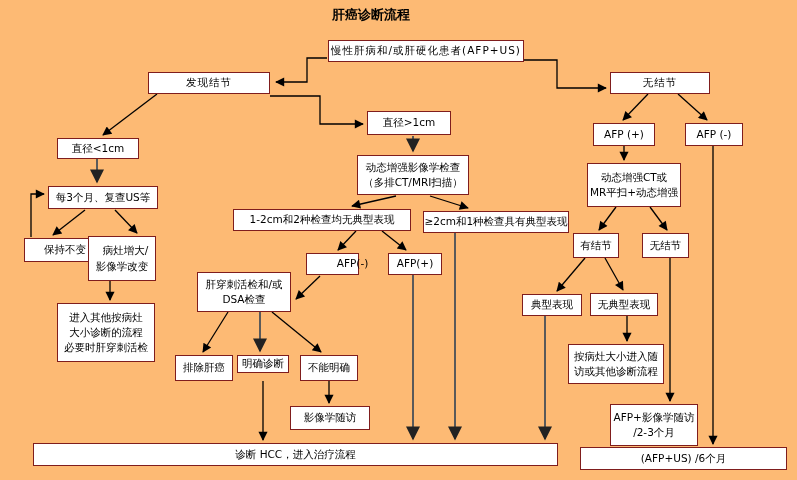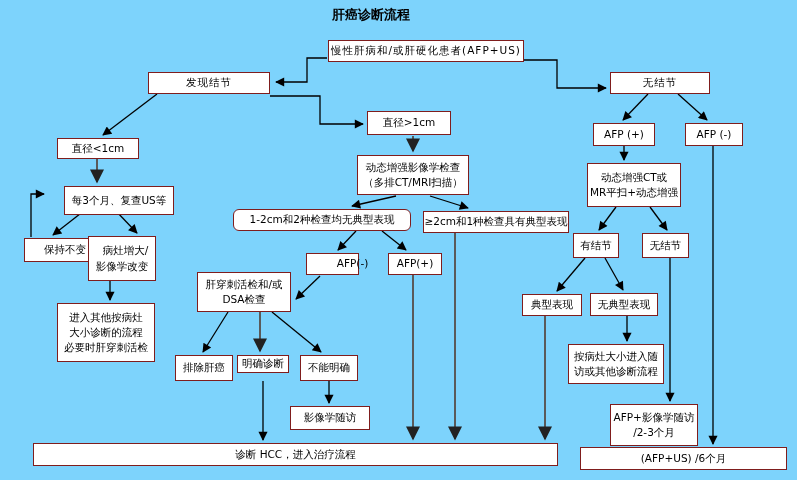--- a/index.html
+++ b/index.html
@@ -1,16 +1,16 @@
 <!DOCTYPE html>
 <html><head>
 <meta charset="utf-8">
 <style>
   html,body{margin:0;padding:0;background:#fff;}
-  #page{position:relative;width:797px;height:480px;background:#7dd3fc;
+  #page{position:relative;width:797px;height:480px;background:#fdba74;
         font-family:"DejaVu Sans",sans-serif;overflow:hidden;}
   #connectors{position:absolute;left:0;top:0;width:797px;height:480px;pointer-events:none;}
   .title{position:absolute;font-weight:bold;font-size:13px;color:#000;text-align:center;}
   .box{position:absolute;border:1px solid #7f1d1d;background:#fff;color:#000;
        display:flex;align-items:center;justify-content:center;text-align:center;
        font-size:10.5px;line-height:1.45;white-space:pre-line;box-sizing:border-box;
        letter-spacing:0px;}
   .wide{letter-spacing:1px;}
 </style>
 </head>
@@ -74,37 +74,37 @@
   <div class="title" style="left:296px;top:6px;width:150px;">肝癌诊断流程</div>
 
   <div class="box wide" style="left:328px;top:40px;width:196px;height:22px;">慢性肝病和/或肝硬化患者(AFP+US)</div>
 
   <div class="box wide" style="left:148px;top:72px;width:122px;height:22px;">发现结节</div>
 
   <div class="box wide" style="left:610px;top:72px;width:100px;height:22px;">无结节</div>
 
   <div class="box" style="left:57px;top:138px;width:82px;height:21px;">直径&lt;1cm</div>
 
-  <div class="box" style="left:64px;top:186px;width:110px;height:29px;">每3个月、复查US等</div>
+  <div class="box" style="left:48px;top:186px;width:110px;height:23px;">每3个月、复查US等</div>
 
   <div class="box" style="left:24px;top:238px;width:82px;height:24px;">保持不变</div>
 
   <div class="box" style="left:88px;top:236px;width:68px;height:45px;text-align:right;">病灶增大/
 影像学改变</div>
 
   <div class="box" style="left:57px;top:303px;width:98px;height:59px;">进入其他按病灶
 大小诊断的流程
 必要时肝穿刺活检</div>
 
   <div class="box" style="left:367px;top:111px;width:84px;height:24px;">直径&gt;1cm</div>
 
   <div class="box" style="left:357px;top:155px;width:112px;height:40px;">动态增强影像学检查
 （多排CT/MRI扫描）</div>
 
-  <div class="box" style="left:233px;top:209px;width:178px;height:22px;border-radius:6px;">1-2cm和2种检查均无典型表现</div>
+  <div class="box" style="left:233px;top:209px;width:178px;height:22px;">1-2cm和2种检查均无典型表现</div>
 
   <div class="box" style="left:423px;top:211px;width:146px;height:22px;">≥2cm和1种检查具有典型表现</div>
 
   <div class="box" style="left:306px;top:253px;width:53px;height:22px;padding-left:40px;">AFP(-)</div>
 
   <div class="box" style="left:388px;top:253px;width:54px;height:22px;">AFP(+)</div>
 
   <div class="box" style="left:197px;top:272px;width:94px;height:40px;">肝穿刺活检和/或
 DSA检查</div>
 

